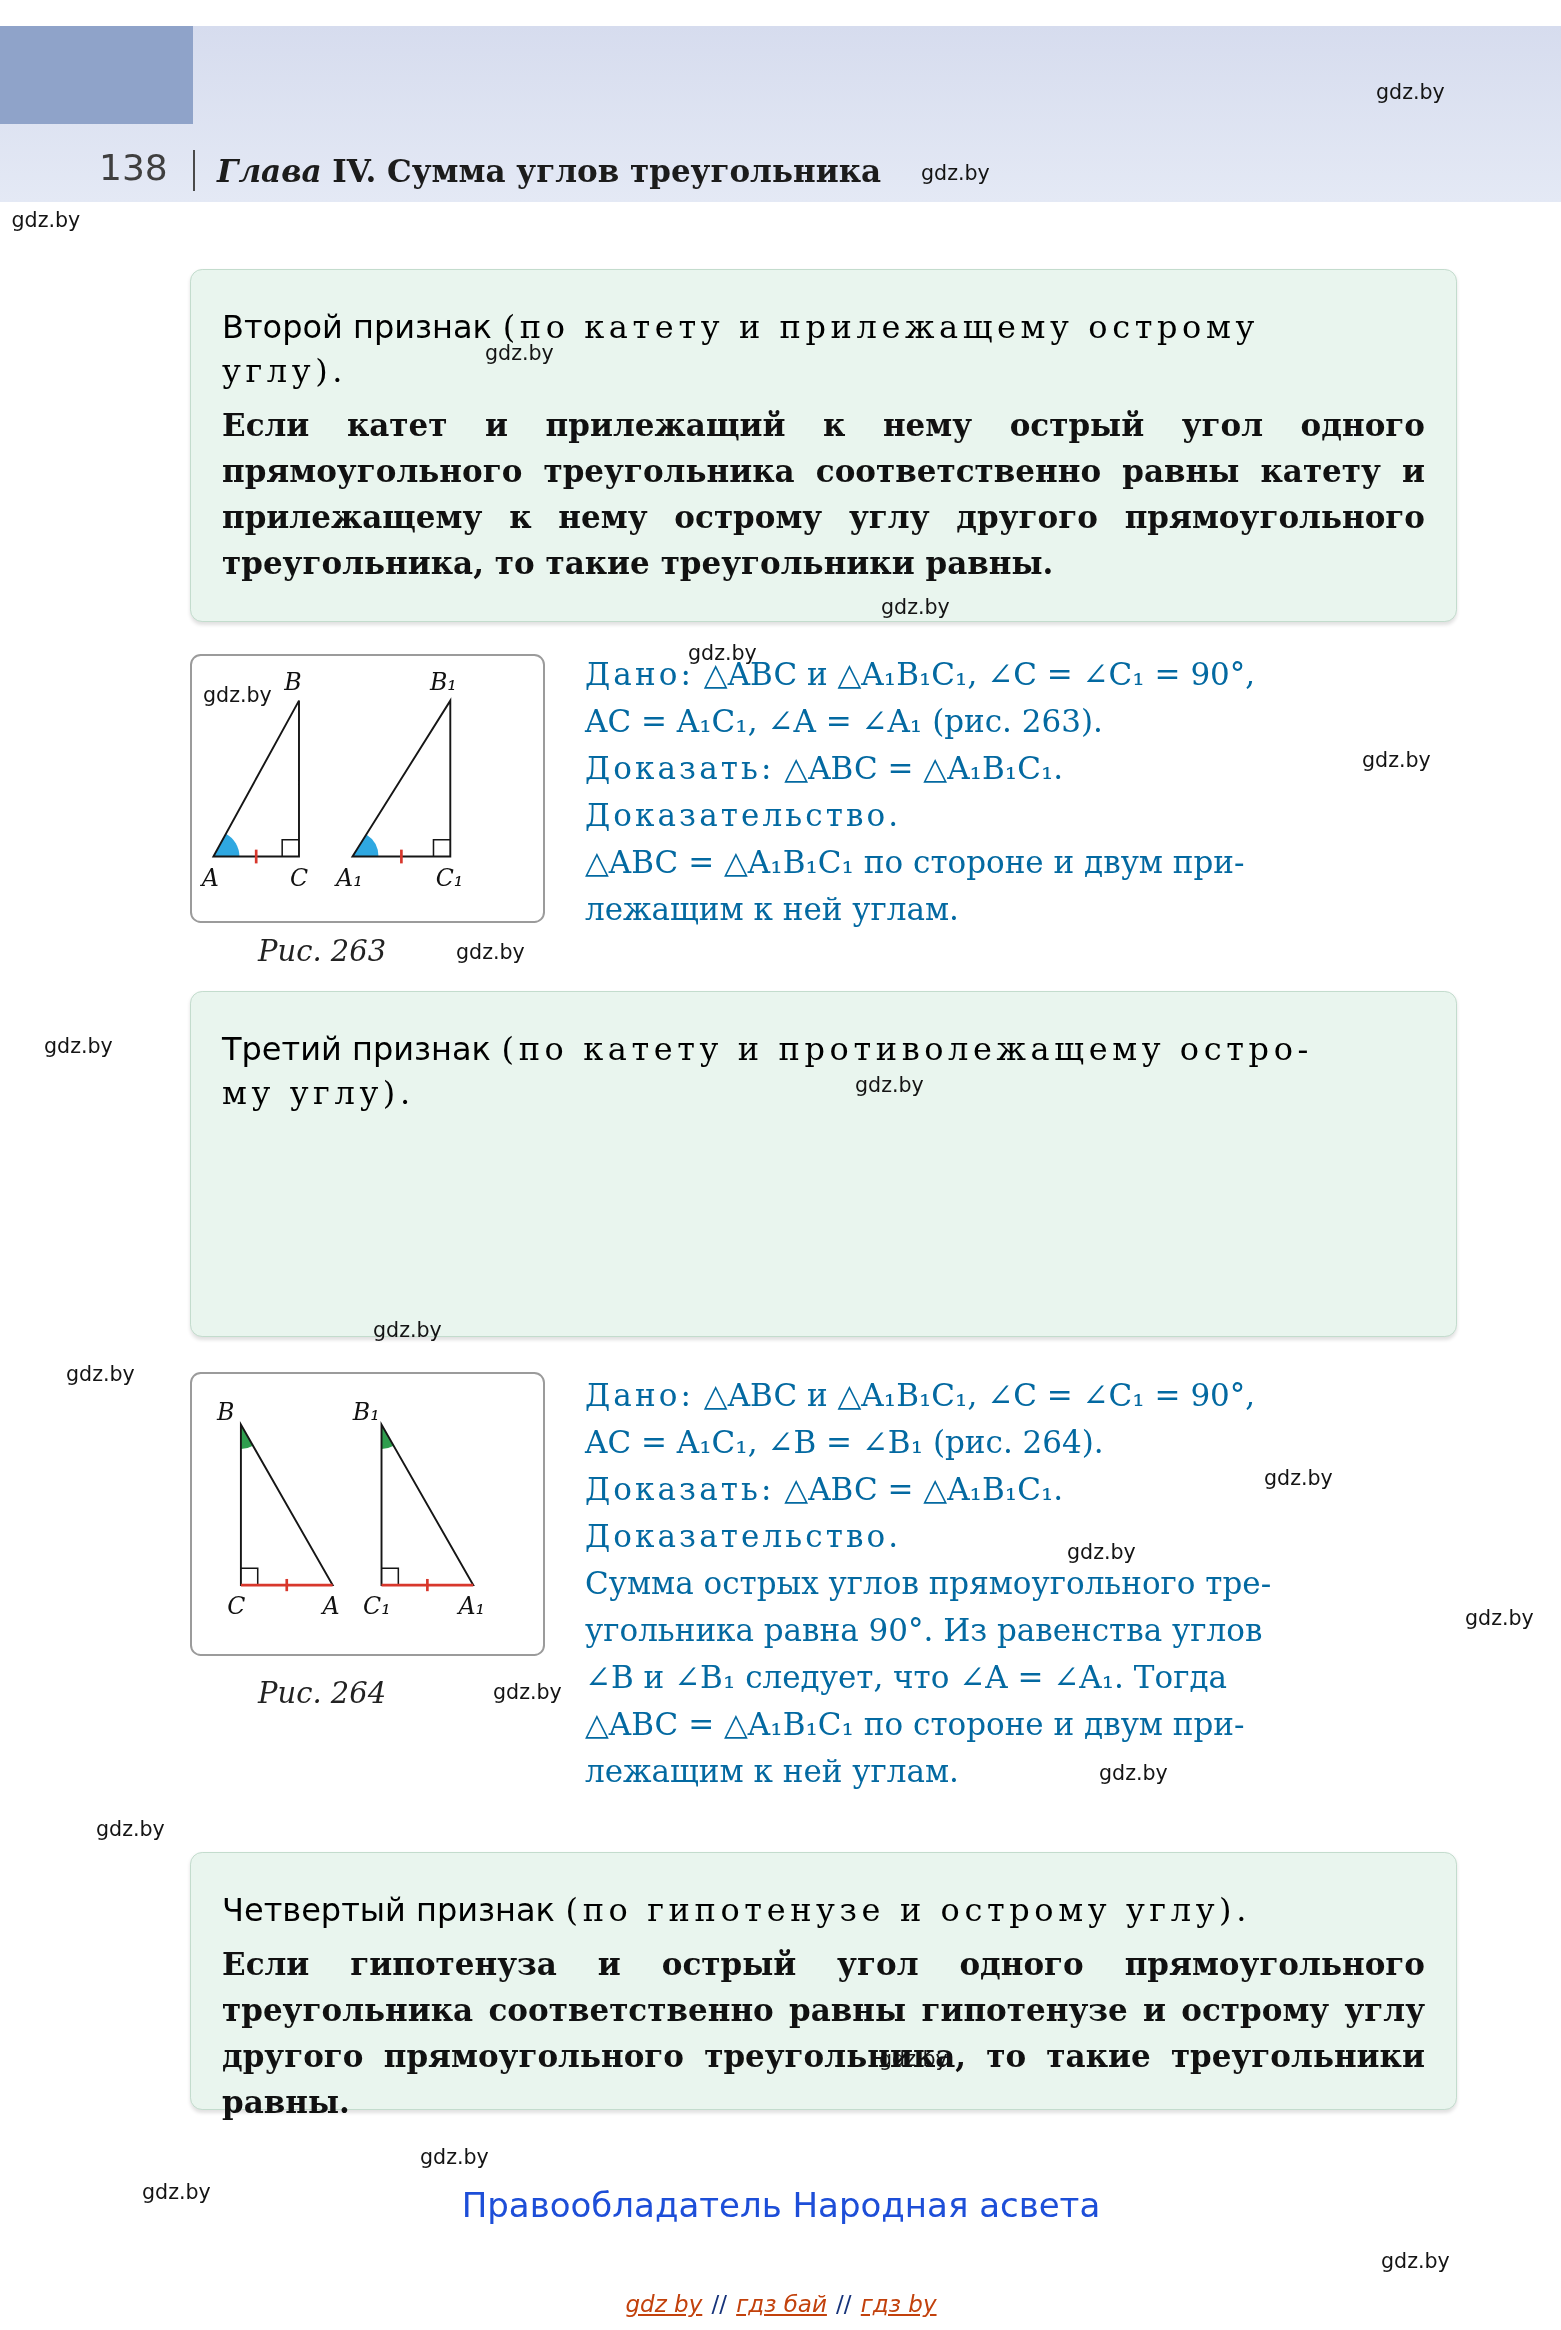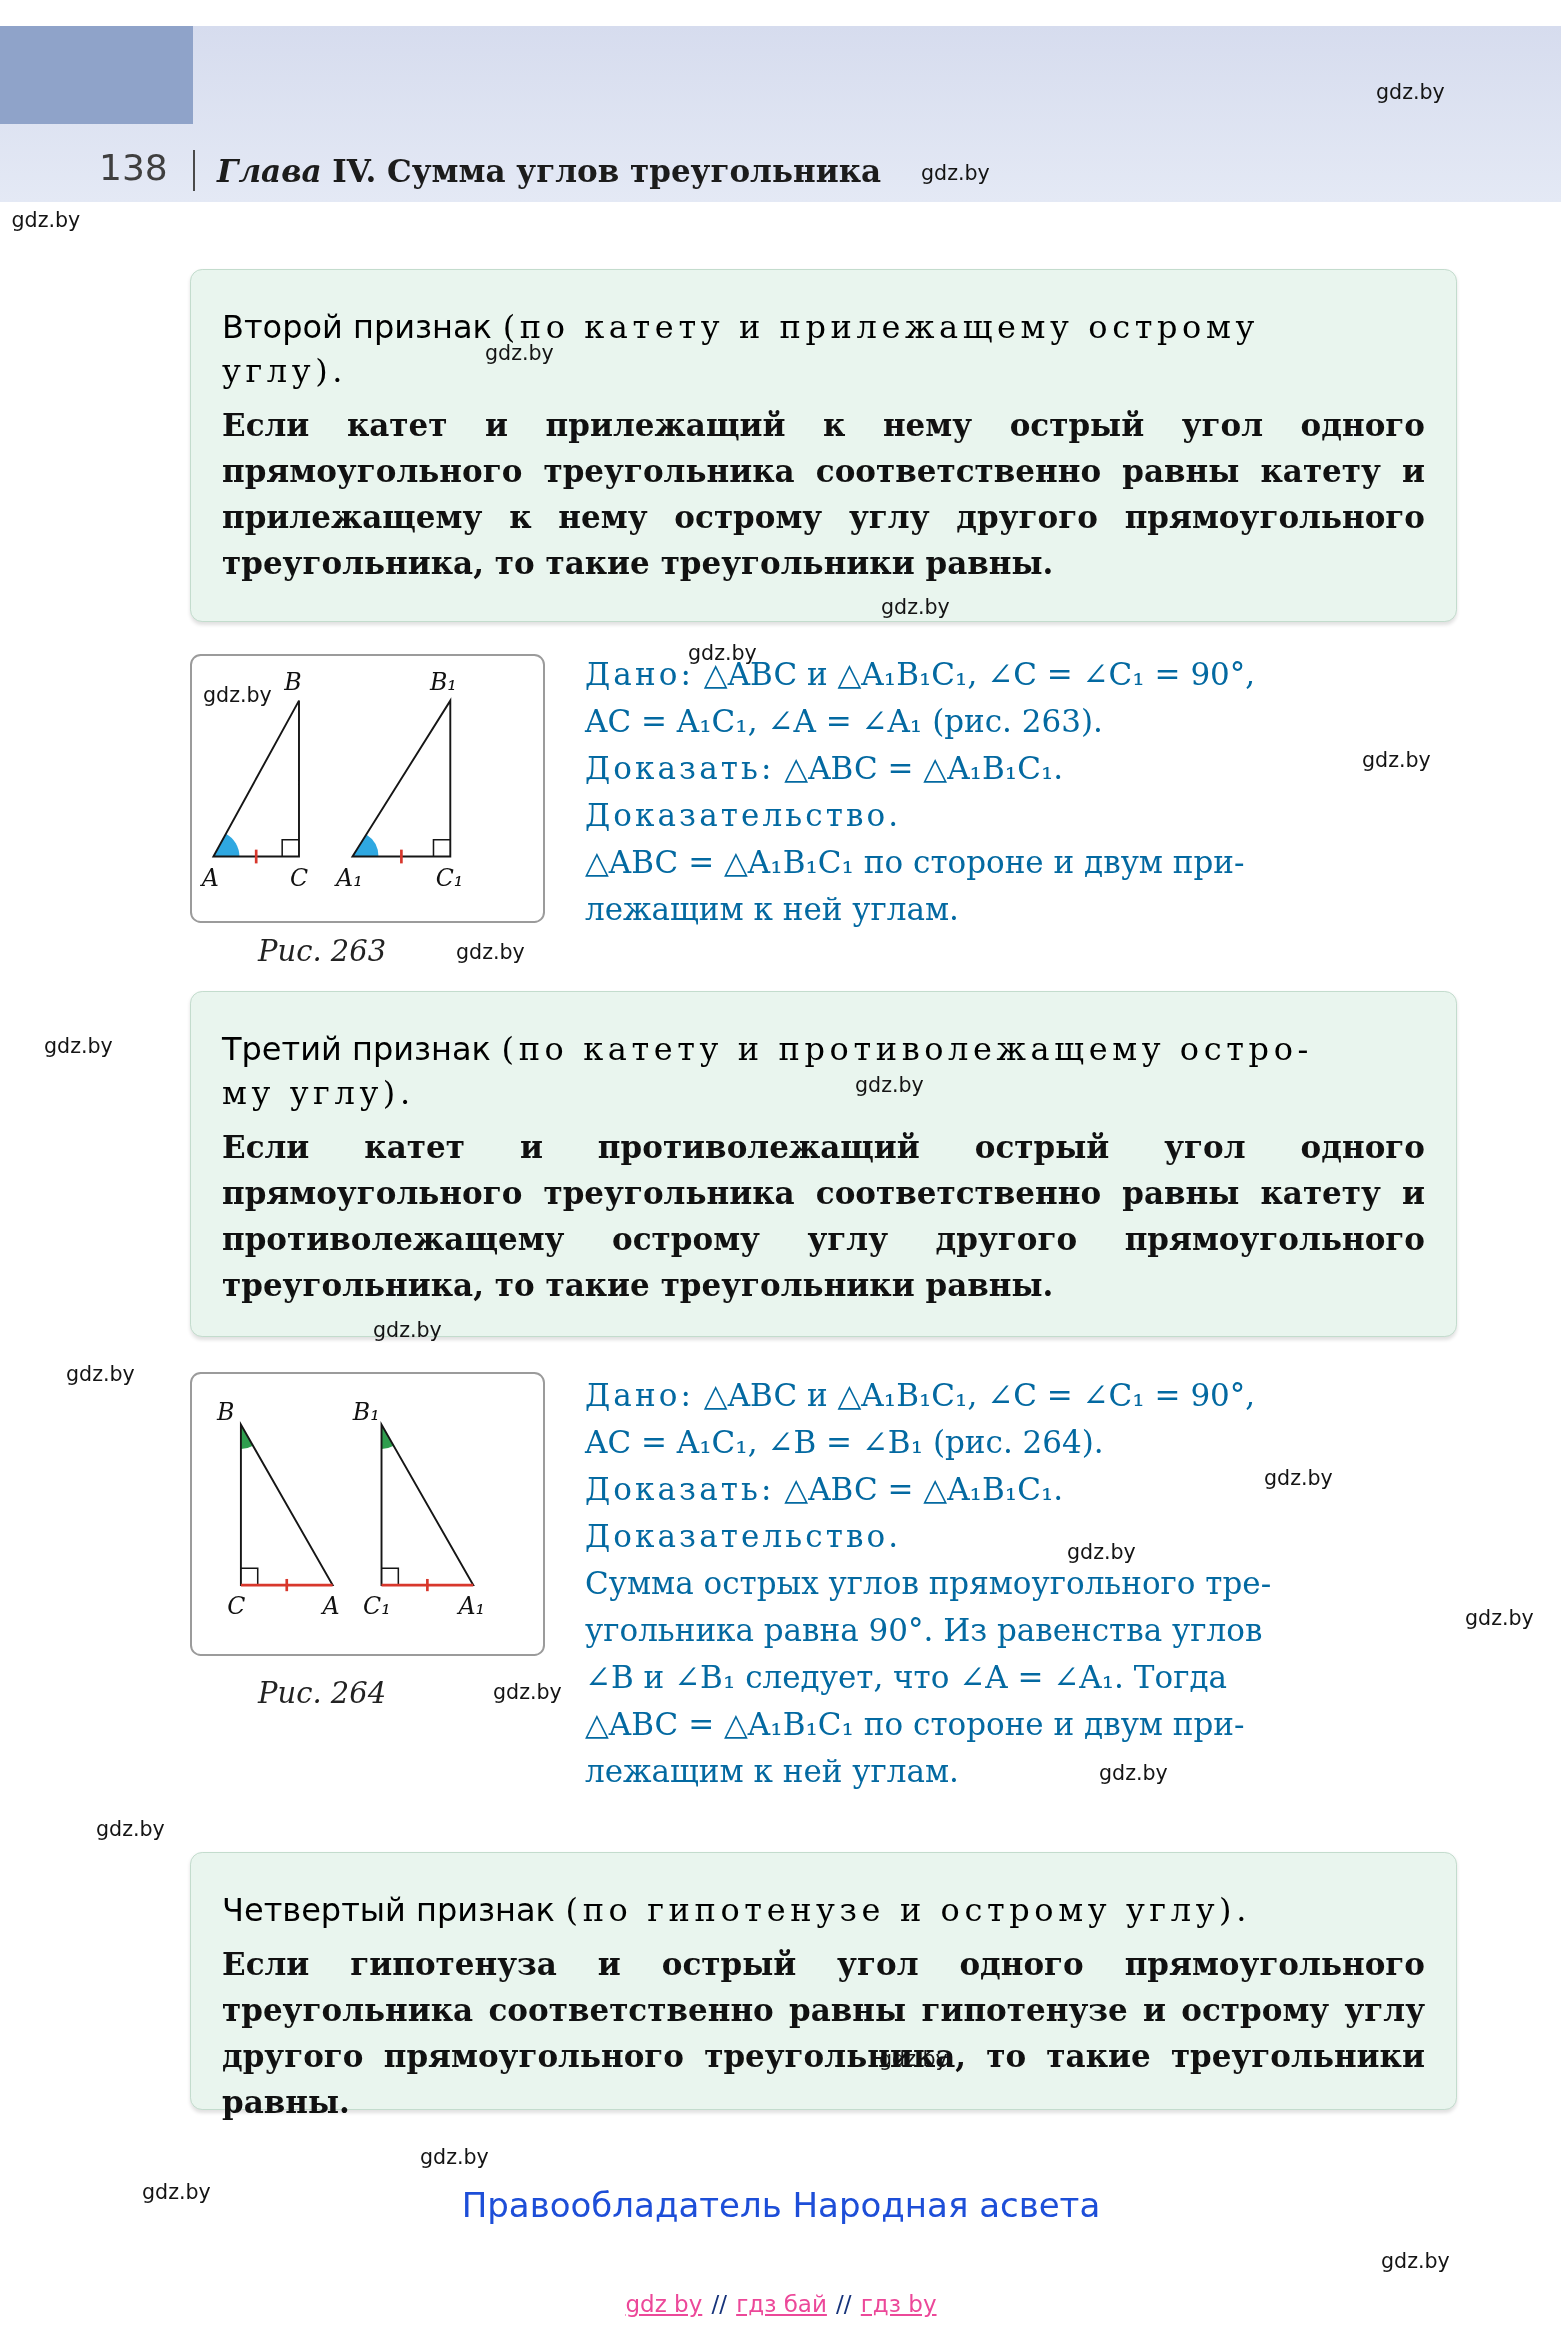--- a/index.html
+++ b/index.html
@@ -39,21 +39,21 @@
   .spaced{letter-spacing:3.1px;}
 
   .wm{position:absolute;font-family:"DejaVu Sans","Liberation Sans",sans-serif;
       font-size:20.6px;color:#141414;z-index:20;}
 
   .copyright{position:absolute;top:2185px;left:0;width:100%;text-align:center;
              font-family:"DejaVu Sans","Liberation Sans",sans-serif;
              font-size:34px;color:#1d4ed8;}
   .bottom-links{position:absolute;top:2291px;left:0;width:100%;text-align:center;
                 font-family:"DejaVu Sans","Liberation Sans",sans-serif;font-size:23px;}
-  .bottom-links a{color:#ec4899;text-decoration:underline;cursor:pointer;}
+  .bottom-links a{color:#c2410c;text-decoration:underline;cursor:pointer;font-style:italic;}
   .lsep{color:#16337a;margin:0 9.2px;}
 
   .vlabel{font-family:"DejaVu Serif","Liberation Serif",serif;font-style:italic;font-size:31px;fill:#111;}
 </style>
 </head>
 <body>
 
 <div class="page">
 
   <div class="top-note">Ищите нас по запросу ГДЗ Бай</div>
@@ -97,21 +97,20 @@
     <div class="pline"><span class="spaced">Дано:</span><span> △ABC и △A₁B₁C₁, ∠C = ∠C₁ = 90°,</span></div>
     <div class="pline">AC = A₁C₁, ∠A = ∠A₁ (рис. 263).</div>
     <div class="pline"><span class="spaced">Доказать:</span><span> △ABC = △A₁B₁C₁.</span></div>
     <div class="pline spaced">Доказательство.</div>
     <div class="pline">△ABC = △A₁B₁C₁ по стороне и двум при-</div>
     <div class="pline">лежащим к ней углам.</div>
   </div>
 
   <section class="theorem" style="top:991px;height:346px;">
     <div class="theorem-title"><span class="t-lead">Третий признак</span><span class="t-paren">(по катету и противолежащему остро-</span><br><span class="t-paren">му углу).</span></div>
-    <p class="theorem-body">Если катет и противолежащий острый угол одного прямоугольного треугольника соответственно равны катету и противолежащему острому углу другого прямоугольного треугольника, то такие треугольники равны.</p>
   </section>
 
   <div class="figbox" style="top:1372px;height:284px;">
     <svg viewBox="0 0 458 366" width="350" height="280">
 
       <path d="M64,66 L64,98 A32,32 0 0 0 79.9,93.8 Z" fill="#2f9e4e" stroke="none"></path>
       <polygon points="64,66 64,276 184,276" fill="none" stroke="#161616" stroke-width="2.5"></polygon>
       <path d="M64,254 L86,254 L86,276" fill="none" stroke="#161616" stroke-width="2"></path>
       <line x1="64" y1="276" x2="184" y2="276" stroke="#d8372c" stroke-width="3.5"></line>
       <line x1="124" y1="268" x2="124" y2="284" stroke="#d8372c" stroke-width="3.5"></line>

